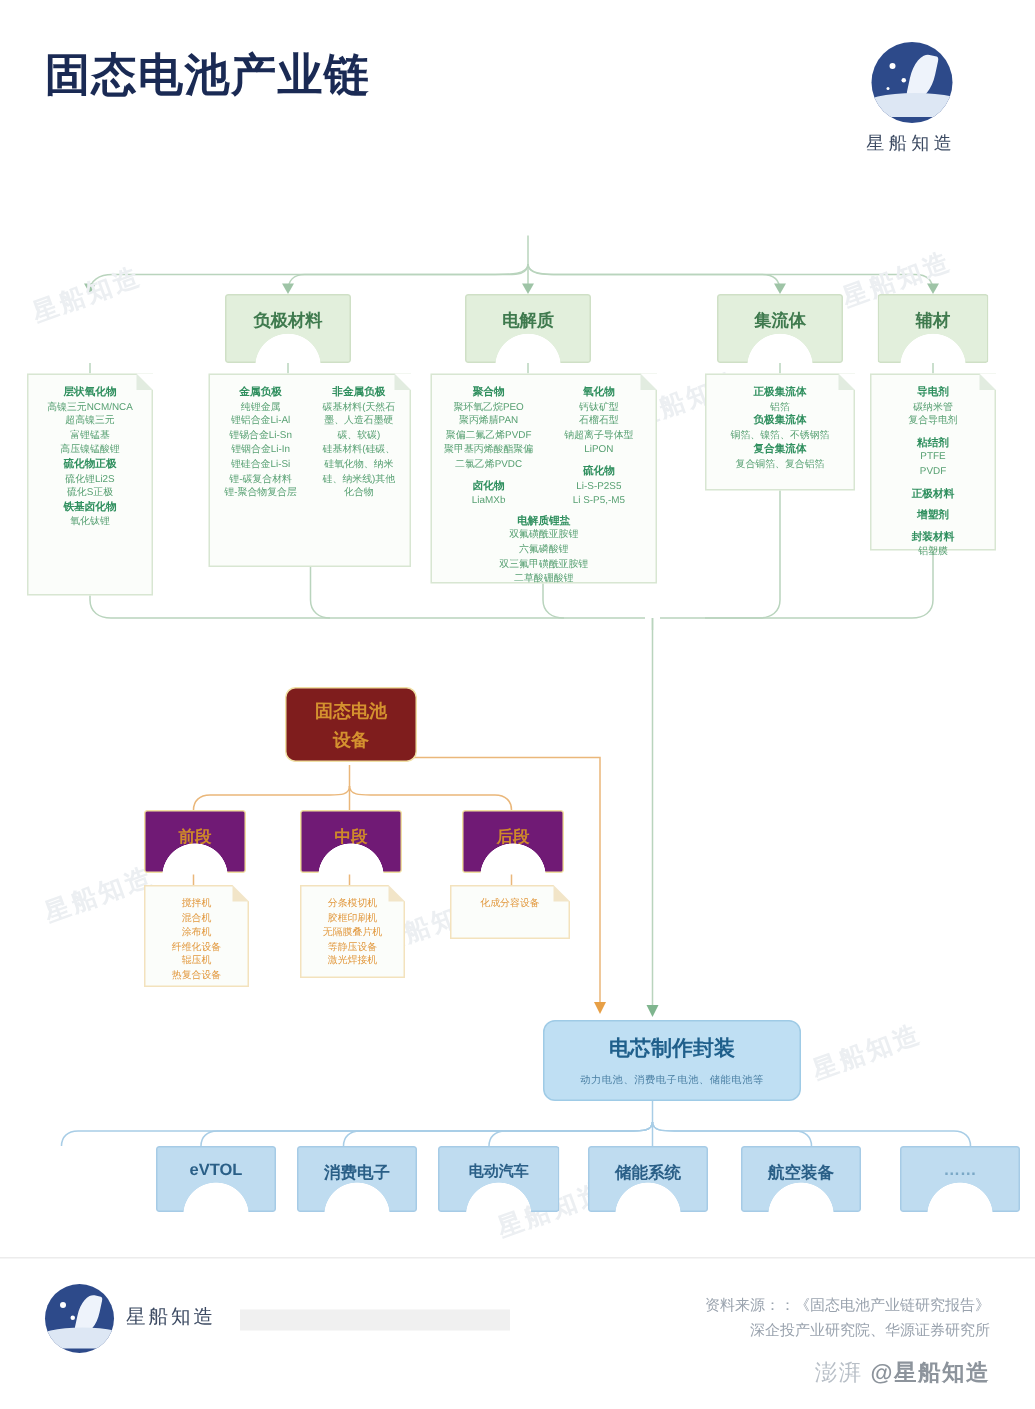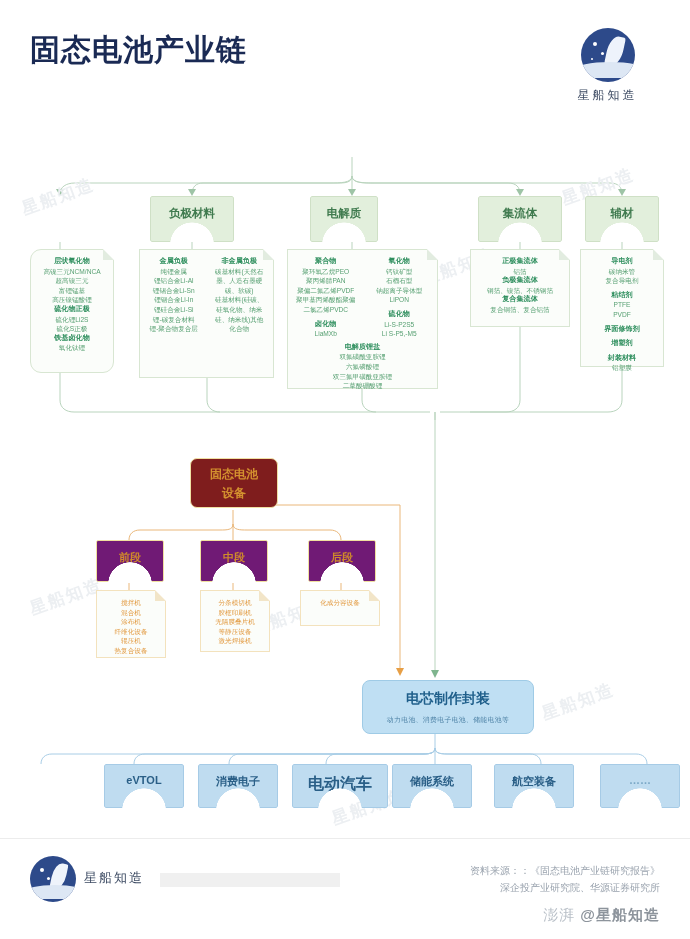--- a/index.html
+++ b/index.html
@@ -187,25 +187,25 @@
   <div class="wm" style="left:20px;top:185px;">星船知造</div>
   <div class="wm" style="left:560px;top:175px;">星船知造</div>
   <div class="wm" style="left:28px;top:585px;">星船知造</div>
   <div class="wm" style="left:250px;top:605px;">星船知造</div>
   <div class="wm" style="left:540px;top:690px;">星船知造</div>
   <div class="wm" style="left:330px;top:795px;">星船知造</div>
   <div class="wm" style="left:420px;top:255px;">星船知造</div>
 
 
   <div class="node cap" style="left:150px;top:196px;width:84px;height:46px;">负极材料</div>
-  <div class="node cap" style="left:310px;top:196px;width:68px;height:46px;">电解质</div>
+  <div class="node cap" style="left:310px;top:196px;width:84px;height:46px;">电解质</div>
   <div class="node cap" style="left:478px;top:196px;width:84px;height:46px;">集流体</div>
   <div class="node cap" style="left:585px;top:196px;width:74px;height:46px;">辅材</div>
 
-  <div class="card" style="left:30px;top:249px;width:84px;height:124px;border-radius:11px;">
+  <div class="card" style="left:18px;top:249px;width:84px;height:148px;">
     <div>
         <b>层状氧化物</b>
         <div>高镍三元NCM/NCA</div>
         <div>超高镍三元</div>
         <div>富锂锰基</div>
         <div>高压镍锰酸锂</div>
         <b>硫化物正极</b>
         <div>硫化锂Li2S</div>
         <div>硫化S正极</div>
         <b>铁基卤化物</b>
@@ -286,21 +286,21 @@
   <div class="card" style="left:580px;top:249px;width:84px;height:118px;">
     <div>
         <b>导电剂</b>
         <div>碳纳米管</div>
         <div>复合导电剂</div>
         <span class="sp"></span>
         <b>粘结剂</b>
         <div>PTFE</div>
         <div>PVDF</div>
         <span class="sp"></span>
-        <b>界面修饰剂</b>
+        <b>正极材料</b>
         <span class="sp"></span>
         <b>增塑剂</b>
         <span class="sp"></span>
         <b>封装材料</b>
         <div>铝塑膜</div>
       </div>
   </div>
 
   <div class="yelbox" style="left:190px;top:458px;width:86px;height:48px;font-size:12px;">
     <div style="margin-top:7px;">固态电池</div>
@@ -336,21 +336,21 @@
       </div>
   </div>
 
   <div class="bluebox" style="left:362px;top:680px;width:170px;height:52px;">
     <div class="b-t">电芯制作封装</div>
     <div class="b-s">动力电池、消费电子电池、储能电池等</div>
   </div>
 
   <div class="node cap blue" style="left:104px;top:764px;width:80px;height:44px;font-size:11px;">eVTOL</div>
   <div class="node cap blue" style="left:198px;top:764px;width:80px;height:44px;font-size:11px;">消费电子</div>
-  <div class="node cap blue" style="left:292px;top:764px;width:96px;height:44px;font-size:16px;">电动汽车</div>
+  <div class="node cap blue" style="left:292px;top:764px;width:81px;height:44px;font-size:10px;">电动汽车</div>
   <div class="node cap blue" style="left:392px;top:764px;width:80px;height:44px;font-size:11px;">储能系统</div>
   <div class="node cap blue" style="left:494px;top:764px;width:80px;height:44px;font-size:11px;">航空装备</div>
   <div class="node cap blue" style="left:600px;top:764px;width:80px;height:44px;font-size:11px;color:#7aa8c6;">……</div>
 
   <div class="footline"></div>
   <div class="f-logo">
     <div class="star" style="left:10px;top:12px;width:4px;height:4px;"></div>
     <div class="star" style="left:17px;top:21px;width:3px;height:3px;"></div>
     <div class="sail"></div>
       <div class="wave"></div>

